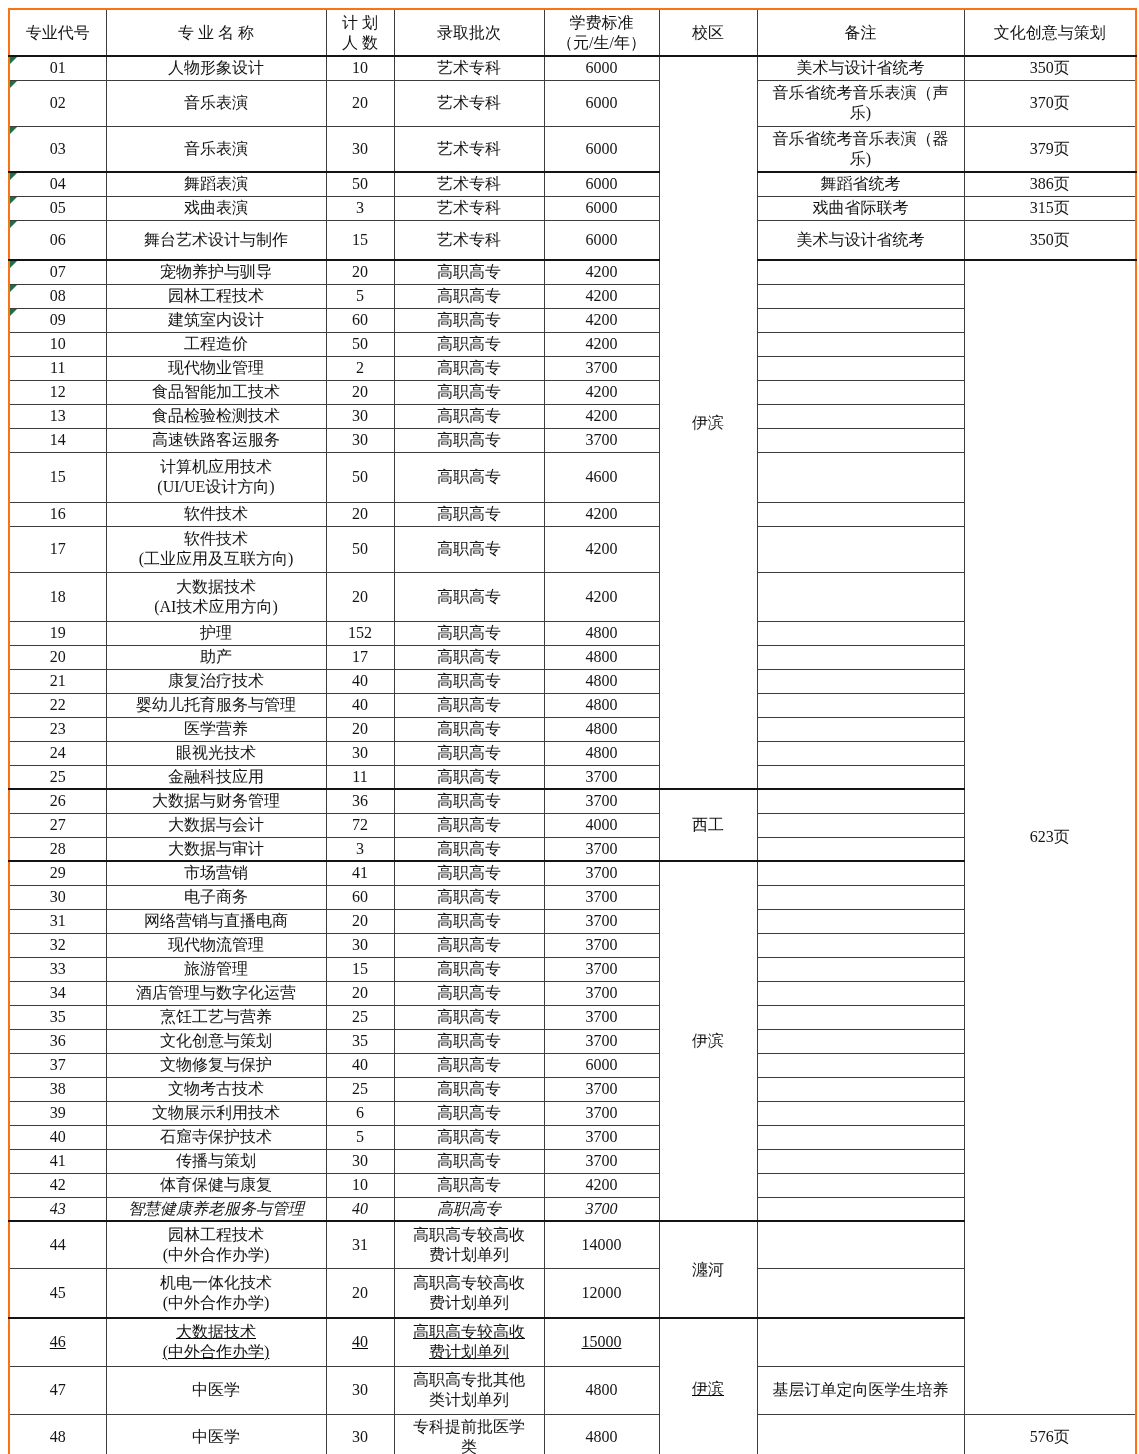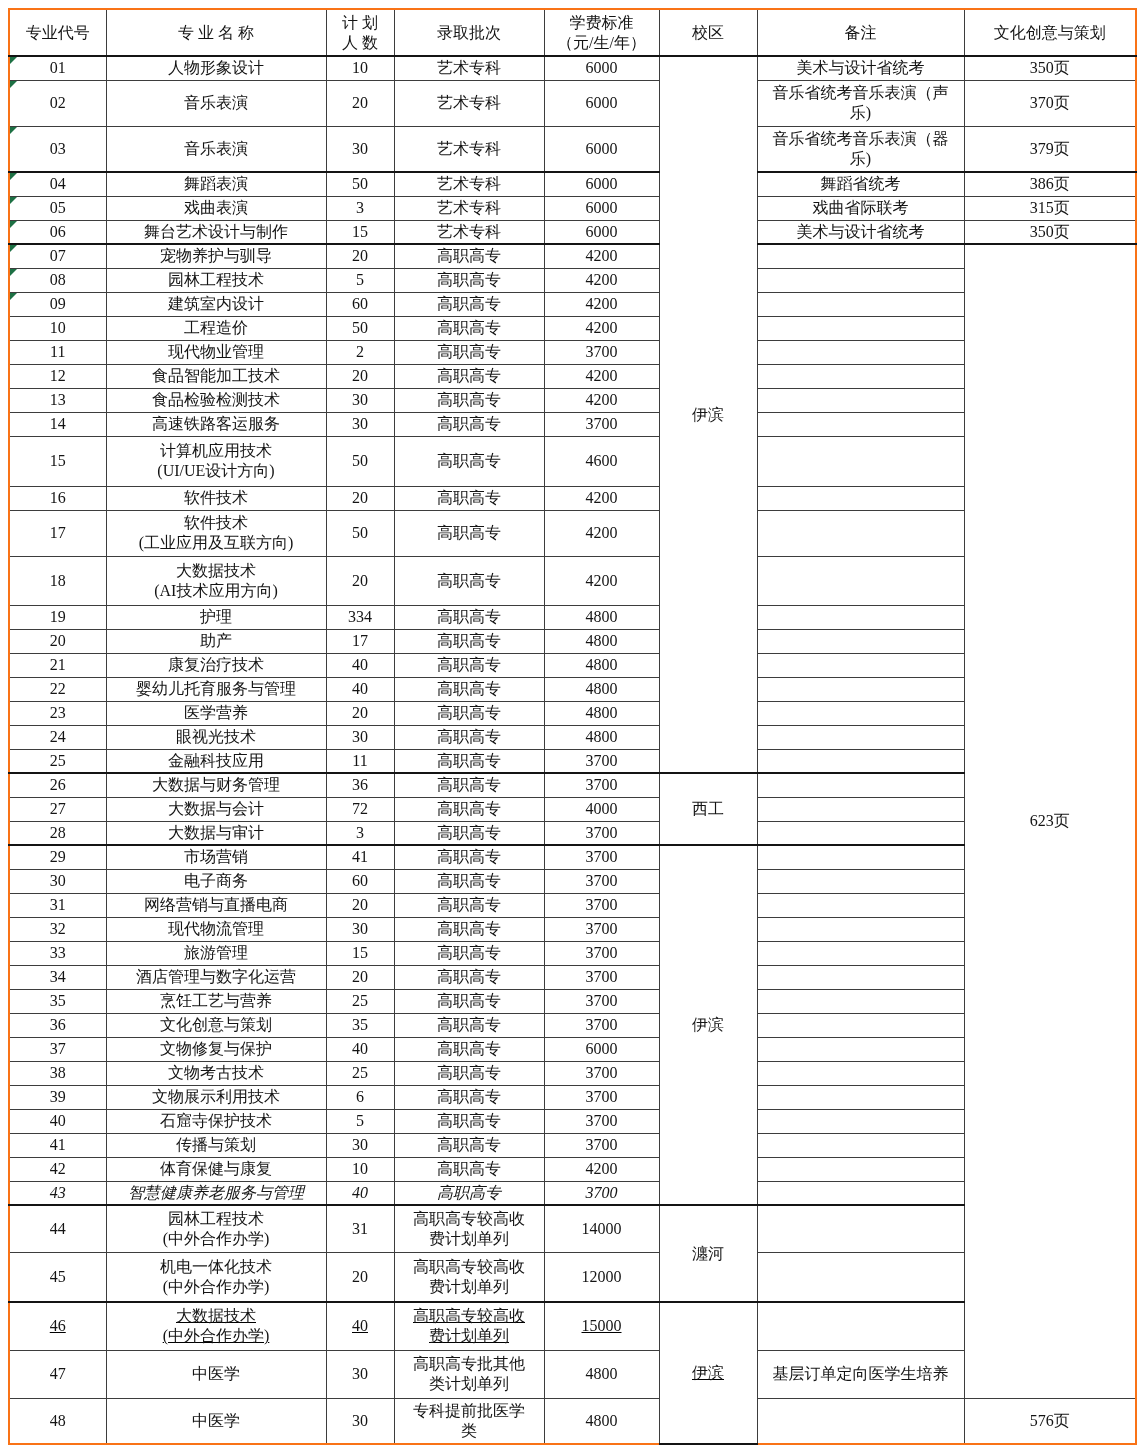--- a/index.html
+++ b/index.html
@@ -91,21 +91,21 @@
       </tr>
       <tr style="height: 24px;">
         <td class="tri">05</td>
         <td>戏曲表演</td>
         <td>3</td>
         <td>艺术专科</td>
         <td>6000</td>
         <td>戏曲省际联考</td>
         <td>315页</td>
       </tr>
-      <tr class="sect-end" style="height: 24px;">
+      <tr class="sect-end" style="height: 40px;">
         <td class="tri">06</td>
         <td>舞台艺术设计与制作</td>
         <td>15</td>
         <td>艺术专科</td>
         <td>6000</td>
         <td>美术与设计省统考</td>
         <td>350页</td>
       </tr>
       <tr style="height: 24px;">
         <td class="tri">07</td>
@@ -203,21 +203,21 @@
         <td>大数据技术
 (AI技术应用方向)</td>
         <td>20</td>
         <td>高职高专</td>
         <td>4200</td>
         <td></td>
       </tr>
       <tr style="height: 24px;">
         <td>19</td>
         <td>护理</td>
-        <td>334</td>
+        <td>152</td>
         <td>高职高专</td>
         <td>4800</td>
         <td></td>
       </tr>
       <tr style="height: 24px;">
         <td>20</td>
         <td>助产</td>
         <td>17</td>
         <td>高职高专</td>
         <td>4800</td>

